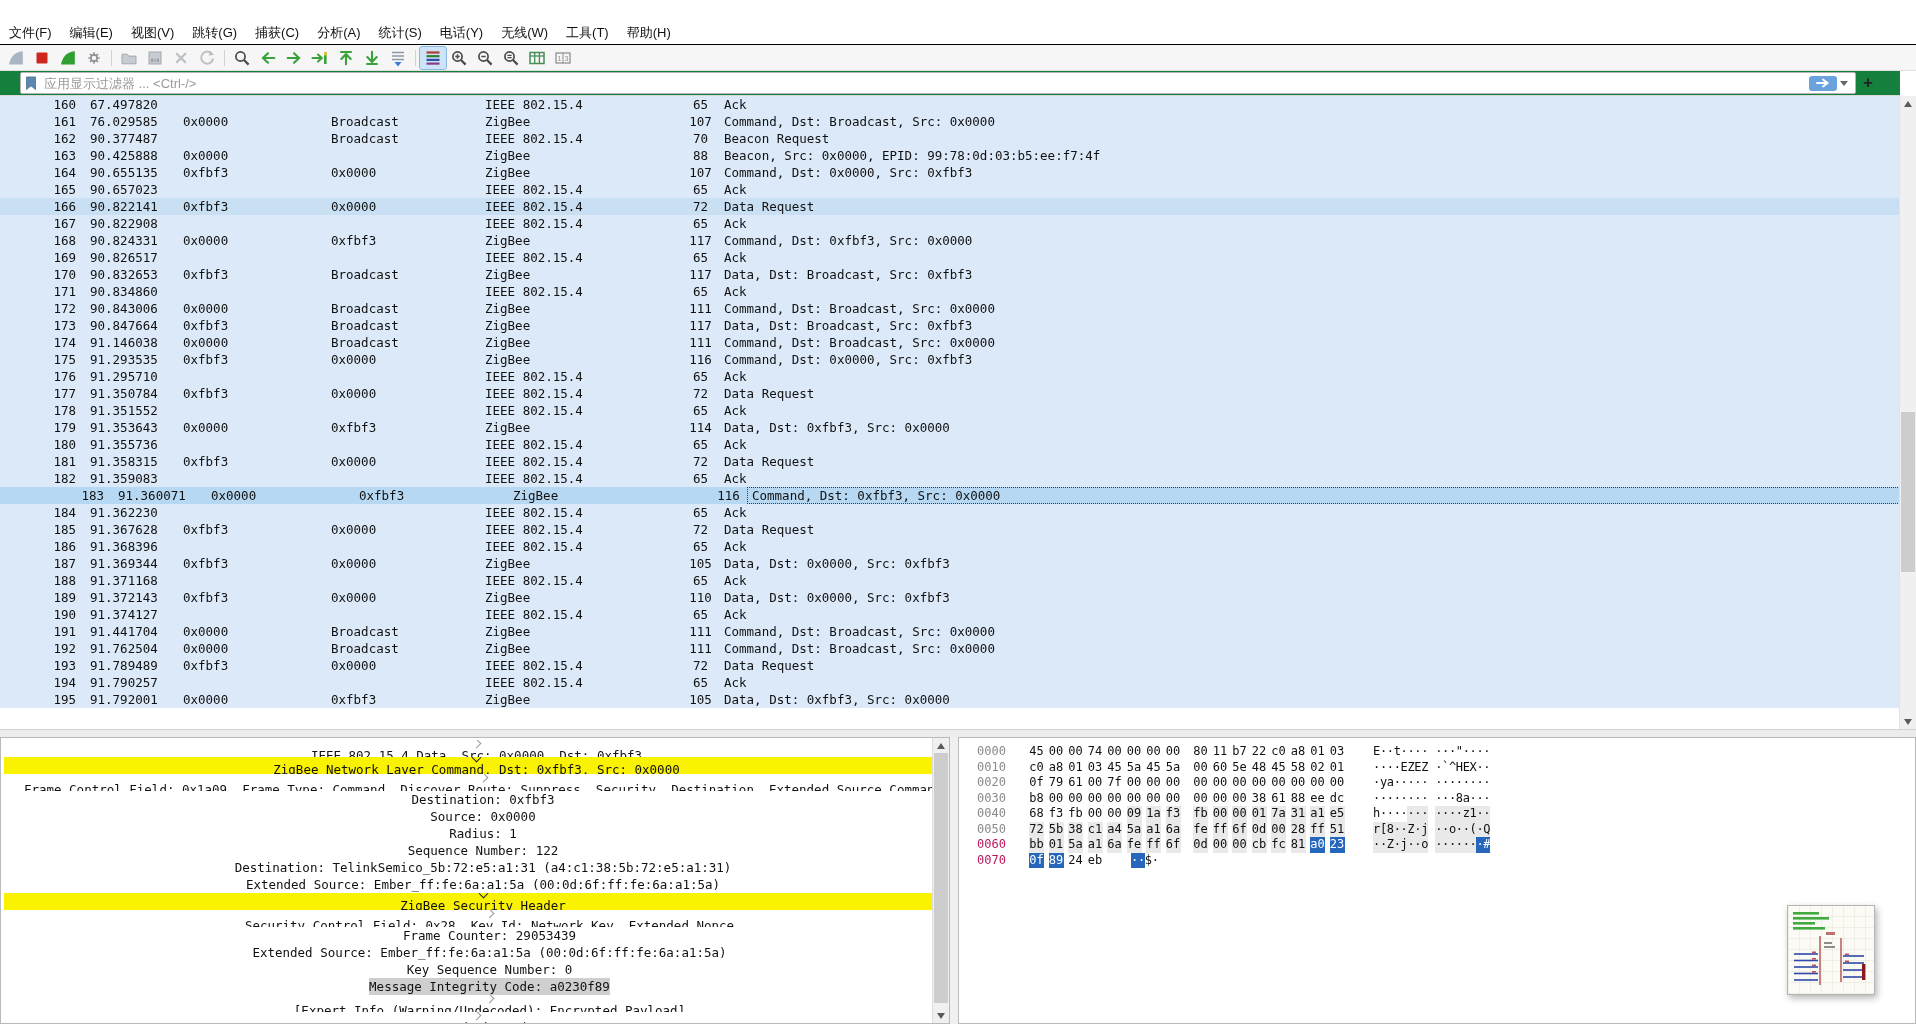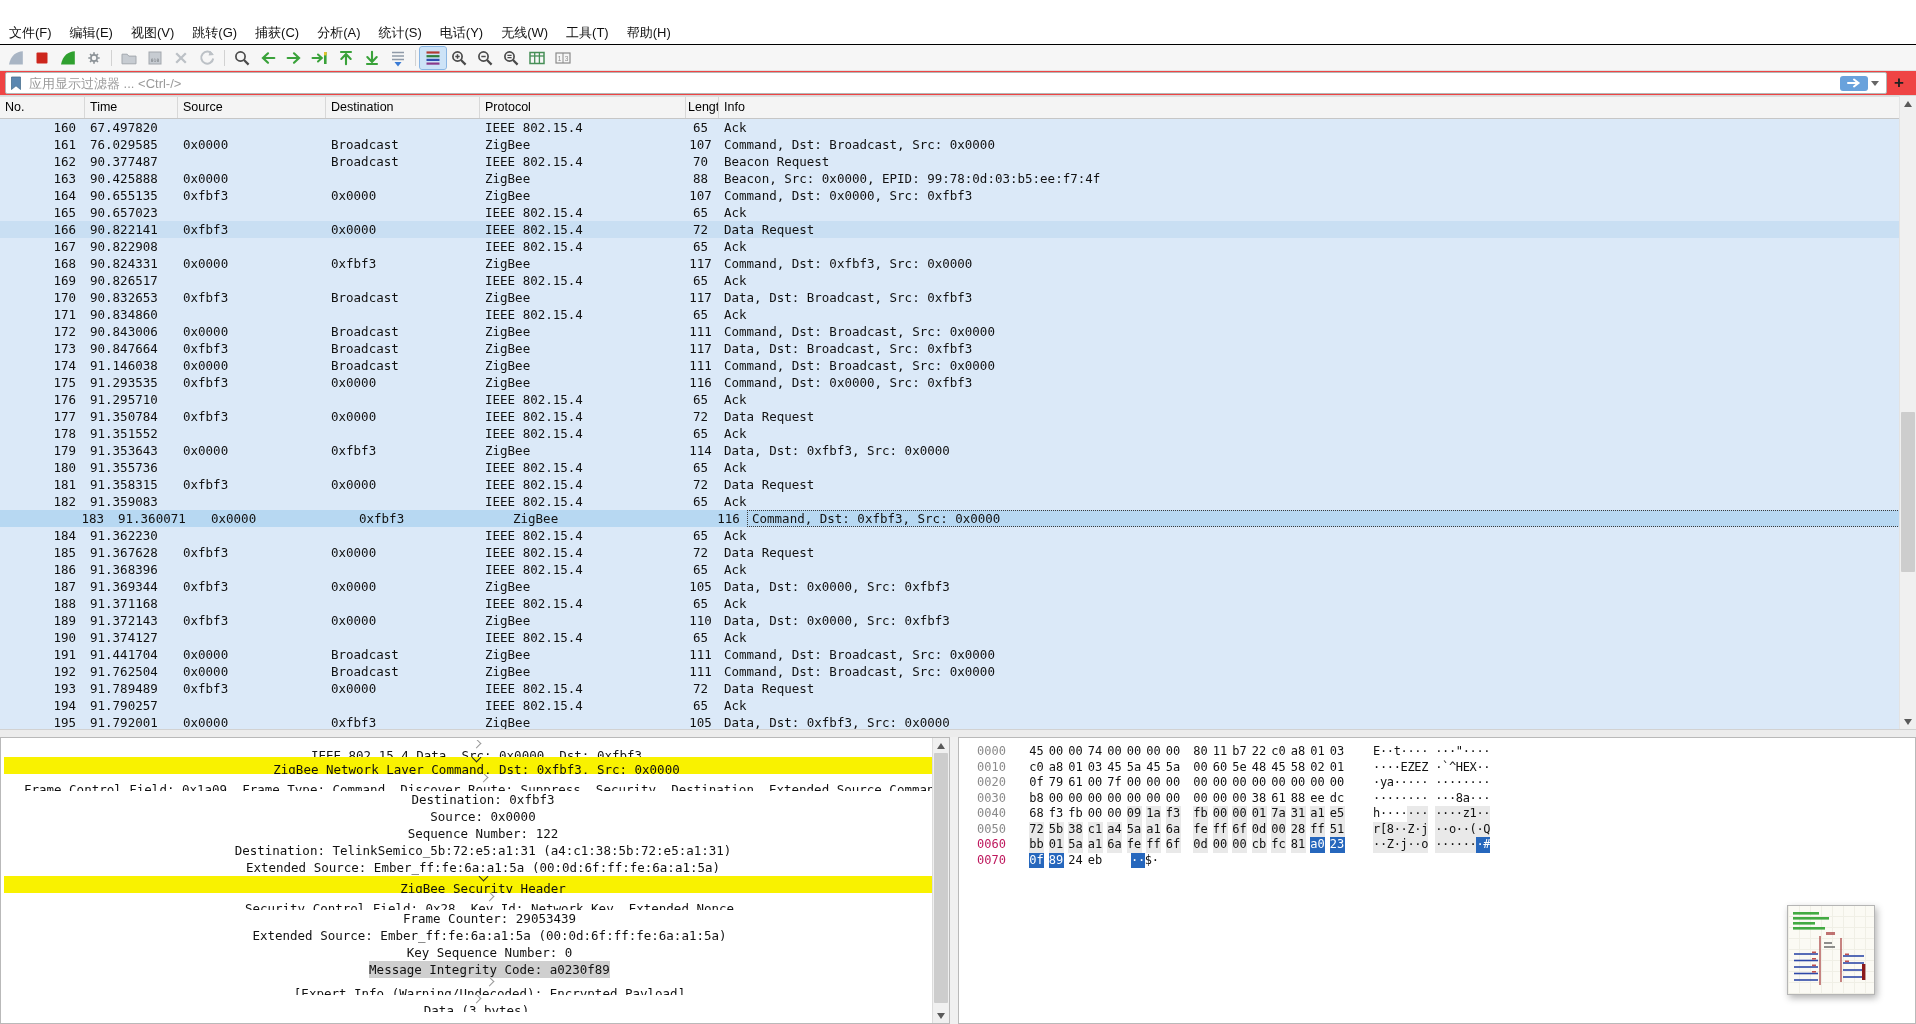--- a/index.html
+++ b/index.html
@@ -15,22 +15,22 @@
   .menubar{position:absolute;top:22px;left:0;right:0;height:22px;background:#fff;
            display:flex;align-items:center;font-size:13px;border-bottom:1px solid #000000;}
   .menu-item{padding:2px 9px;white-space:nowrap;}
   
   .toolbar{position:absolute;top:45px;left:0;right:0;height:25px;background:#f6f6f6;
            border-bottom:1px solid #e0e0e0;display:flex;align-items:center;padding-left:3px;}
   .tbtn{width:26px;height:22px;display:flex;align-items:center;justify-content:center;border-radius:2px;flex:none;}
   .tbtn.active{background:#cde3f7;outline:1px solid #8ab6e3;}
   .tsep{width:1px;height:16px;background:#d2d2d2;margin:0 4px;flex:none;}
   
-  .filterbar{position:absolute;top:71px;left:0;right:0;height:24px;background:#ef4444;
-             border-bottom:1px solid #d8d8d8;display:flex;align-items:center;padding:0 5px;}
+  .filterbar{position:absolute;top:71px;left:0;right:16px;height:24px;background:#15803d;
+             border-bottom:1px solid #d8d8d8;display:flex;align-items:center;padding:0 20px;}
   .filter-box{position:relative;flex:1;height:20px;background:#fff;border:1px solid #b5b5b5;
               border-radius:2px;display:flex;align-items:center;padding:0 4px;}
   .filter-box input{flex:1;border:none;outline:none;font-size:13px;background:transparent;
                     font-family:"Liberation Sans",sans-serif;}
   .filter-box input::placeholder{color:#9a9a9a;}
   .apply-btn{width:28px;height:15px;background:#69a2dc;border-radius:3px;display:flex;
              align-items:center;justify-content:center;margin-left:4px;}
   .filter-caret{width:14px;display:flex;align-items:center;justify-content:center;}
   .caret-down{width:0;height:0;border-left:4px solid transparent;border-right:4px solid transparent;
               border-top:5px solid #666;}
@@ -260,29 +260,20 @@
           </svg>
       </div>
       <div class="filter-caret">
           <span class="caret-down"></span>
         </div>
     </div>
     <div class="plusbtn">+</div>
   </div>
 
   <div class="plist">
-    <div class="phead" id="phead">
-        <div class="hc-no">No.</div>
-        <div class="hc-time">Time</div>
-        <div class="hc-source">Source</div>
-        <div class="hc-dest">Destination</div>
-        <div class="hc-proto">Protocol</div>
-        <div class="hc-len">Lengt</div>
-        <div class="hc-info">Info</div>
-      </div>
     <div class="prows" id="prows">
         <div class="prow">
           <div class="c-no">160</div>
           <div class="c-time">67.497820</div>
           <div class="c-src"></div>
           <div class="c-dst"></div>
           <div class="c-proto">IEEE 802.15.4</div>
           <div class="c-len">65</div>
           <div class="c-info">Ack</div>
         </div>
@@ -635,20 +626,24 @@
           </span>
           <span class="txt">Frame Control Field: 0x1a09, Frame Type: Command, Discover Route: Suppress, Security, Destination, Extended Source Command</span>
         </div>
         <div class="dline" style="padding-left: 13px;">
           <span class="arrowbox"></span>
           <span class="txt">Destination: 0xfbf3</span>
         </div>
         <div class="dline" style="padding-left: 13px;">
           <span class="arrowbox"></span>
           <span class="txt">Source: 0x0000</span>
+        </div>
+        <div class="dline" style="padding-left: 13px;">
+          <span class="arrowbox"></span>
+          <span class="txt">Radius: 1</span>
         </div>
         <div class="dline" style="padding-left: 13px;">
           <span class="arrowbox"></span>
           <span class="txt">Sequence Number: 122</span>
         </div>
         <div class="dline" style="padding-left: 13px;">
           <span class="arrowbox"></span>
           <span class="txt">Destination: TelinkSemico_5b:72:e5:a1:31 (a4:c1:38:5b:72:e5:a1:31)</span>
         </div>
         <div class="dline" style="padding-left: 13px;">

